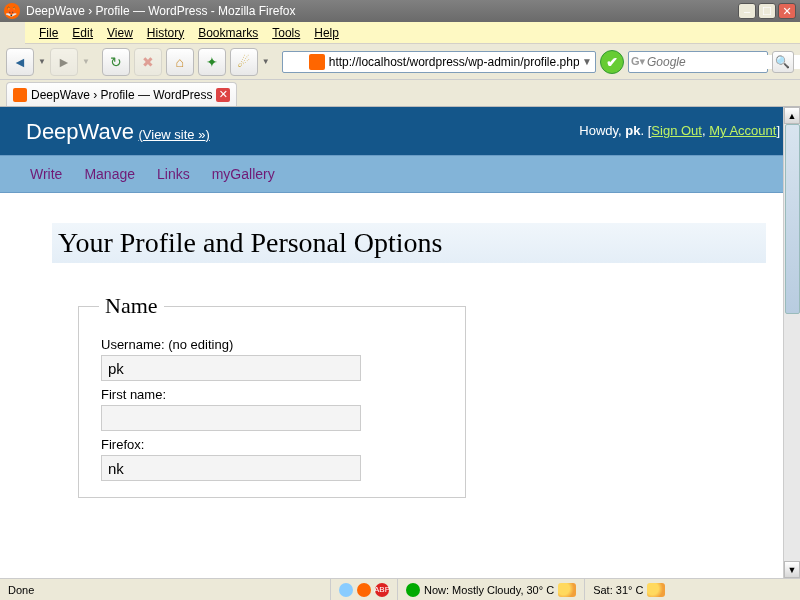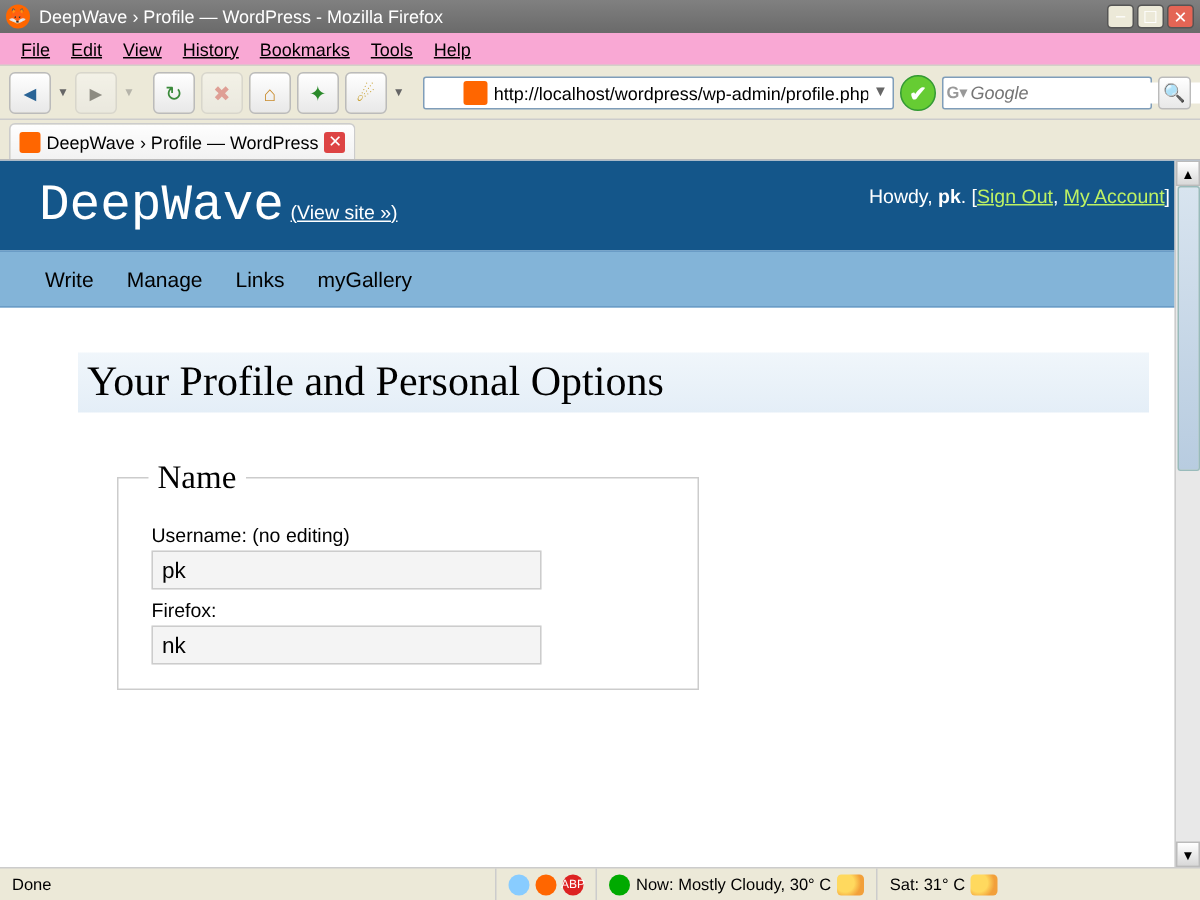--- a/index.html
+++ b/index.html
@@ -7,21 +7,21 @@
 
 
 .titlebar { height: 22px; background: linear-gradient(#808080, #6a6a6a); display: flex; align-items: center; padding: 0 4px; color: #fff; font-size: 12px; }
 .titlebar-icon { width: 16px; height: 16px; background: #f60; border-radius: 50%; margin-right: 6px; display:flex; align-items:center; justify-content:center; font-size:10px;}
 .titlebar-text { flex: 1; }
 .win-btns { display: flex; gap: 2px; }
 .win-btn { width: 18px; height: 16px; border: 1px solid #555; background: #ece9d8; border-radius: 3px; font-size:11px; display:flex;align-items:center;justify-content:center; }
 .win-close { background: #e46555; color:#fff; }
 
 
-.menubar { height: 22px; background: #f9a8d4; display: flex; align-items: center; padding: 0 8px; font-size: 12px; gap: 2px; border-bottom: 1px solid #d4d0c8; }
+.menubar { height: 22px; background: #fef9c3; display: flex; align-items: center; padding: 0 8px; font-size: 12px; gap: 2px; border-bottom: 1px solid #d4d0c8; margin-left: 25px; }
 .menu-item { padding: 2px 6px; }
 .menu-item u { text-decoration: underline; }
 
 
 .navbar { height: 36px; background: #ece9d8; display: flex; align-items: center; padding: 0 6px; border-bottom: 1px solid #ccc; gap: 4px; }
 .nav-btn { width: 28px; height: 28px; border: 1px solid #bbb; border-radius: 4px; background: linear-gradient(#fff,#e8e8e8); display:flex;align-items:center;justify-content:center; font-size:14px;}
 .drop-arr { font-size: 8px; color:#666; }
 .sep { width: 4px; }
 .urlbar { flex: 1; display:flex; align-items:center; border:1px solid #7f9db9; background:#fff; height:22px; border-radius:2px;padding-left:22px; }
 .url-icon { width:16px; height:16px; background:#f60; margin:0 4px; border-radius:2px; }
@@ -35,25 +35,25 @@
 
 
 .tabstrip { height: 26px; background:#ece9d8; display:flex; align-items:flex-end; padding: 0 6px; gap:3px; }
 .tab { height:24px; background:linear-gradient(#fefefe,#f2f2f2); border:1px solid #ccc; border-bottom:none; border-radius:4px 4px 0 0; display:flex; align-items:center; padding:0 6px; font-size:12px; gap:4px;}
 .tab-icon { width:14px;height:14px; background:#f60; border-radius:2px; }
 .tab-close { width:14px;height:14px; background:#d44; color:#fff; border-radius:2px; font-size:11px; display:flex;align-items:center;justify-content:center;}
 
 
 .viewport { position:relative; height:472px; background:#fff; overflow:hidden; border-top:1px solid #bbb; }
 .wp-header { background:#14568a; color:#fff; padding:12px 20px 10px 26px; display:flex; justify-content:space-between; }
-.wp-title { font-family: Liberation Mono, monospace; font-size:34px; font-weight:normal; }
+.wp-title { font-family: Liberation Sans, sans-serif; font-size:22px; font-weight:normal; }
 .wp-viewsite { font-size:13px; text-decoration:underline; }
 .wp-howdy { font-size:13px; margin-top:4px; }
 .wp-howdy a { color:#bef264; text-decoration:underline;text-align:right; }
-.wp-nav { background:#83b4d8; padding:10px 20px 10px 30px; display:flex; gap:22px; font-size:14px; color:#000000; border-top:1px solid #6a9cc6; border-bottom:1px solid #6a9cc6;}
+.wp-nav { background:#83b4d8; padding:10px 20px 10px 30px; display:flex; gap:22px; font-size:14px; color:#701a75; border-top:1px solid #6a9cc6; border-bottom:1px solid #6a9cc6;}
 .wp-body { padding: 30px 34px 0 52px; }
 .wp-h1 { font-family: Georgia, serif; font-size:28px; font-weight:normal; background:linear-gradient(#f0f6fb,#e4eef7); padding:4px 6px; }
 .fieldset { border:1px solid #ccc; margin-top:30px; padding:18px 20px 10px 22px; width:388px; margin-left:26px;}
 .legend { font-family: Georgia, serif; font-size:22px; padding:0 6px; margin-left:-2px; background:#fff;}
 .frow { margin-bottom:6px; }
 .flabel { font-size:13px; display:block; margin-bottom:3px; text-decoration:underline; text-decoration-color:transparent;}
 .finput { width:260px; height:26px; border:1px solid #ccc; background:#f4f4f4; font-size:15px; padding:2px 6px; }
 .finput.ro { color:#000; }
 .scrollbar { position:absolute; right:0; top:0; width:17px; height:100%; background:#e8e8e8; border-left:1px solid #ccc;}
 .sb-btn { height:17px; background:linear-gradient(#fff,#d8d8d8); border:1px solid #bbb; font-size:9px; display:flex;align-items:center;justify-content:center;}
@@ -143,20 +143,24 @@
   </div>
   <div class="wp-body">
     <div class="wp-h1">Your Profile and Personal Options</div>
     <fieldset class="fieldset">
       <legend class="legend">Name</legend>
       <div class="frow">
         <label class="flabel">Username: (no editing)</label>
         <input class="finput ro" readonly="" value="pk" style="">
       </div>
       <div class="frow">
+        <label class="flabel">First name:</label>
+        <input class="finput" value="" style="">
+      </div>
+      <div class="frow">
         <label class="flabel">Firefox:</label>
         <input class="finput" value="nk" style="">
       </div>
     </fieldset>
   </div>
   <div class="scrollbar">
     <div class="sb-btn">▲</div>
     <div class="sb-thumb"></div>
     <div class="sb-btn" style="position:absolute;bottom:0;width:100%;">▼</div>
   </div>

